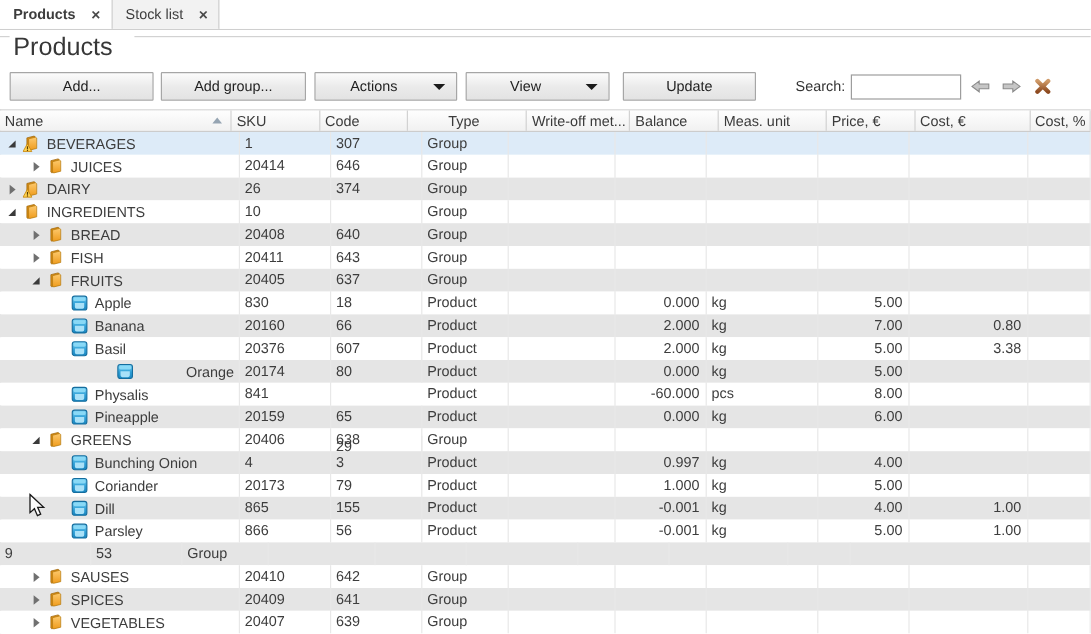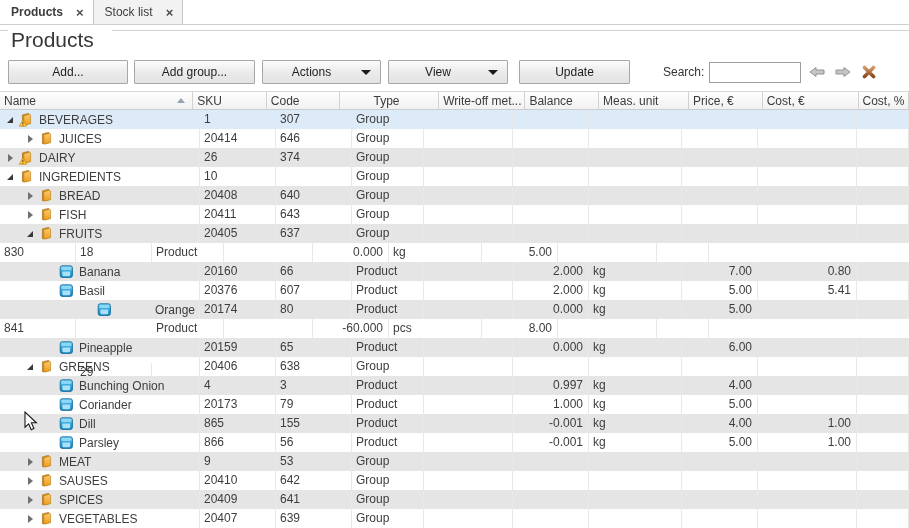--- a/index.html
+++ b/index.html
@@ -326,20 +326,29 @@
         <div class="cell" style="width: 76px;">637</div>
         <div class="cell" style="width: 72px;">Group</div>
         <div class="cell" style="width: 89px;"></div>
         <div class="cell right" style="width: 76px;"></div>
         <div class="cell" style="width: 93px;"></div>
         <div class="cell right" style="width: 76px;"></div>
         <div class="cell right" style="width: 99px;"></div>
         <div class="cell right" style="width: 52px;"></div>
       </div>
       <div class="row">
+        <div class="cell name-cell" style="width: 200px; padding-left: 43px;">
+          <span class="expander"></span>
+          <span class="tree-icon">
+            <svg width="15" height="15">
+              <use href="#ic-product"></use>
+            </svg>
+          </span>
+          <span class="name-label">Apple</span>
+        </div>
         <div class="cell" style="width: 76px;">830</div>
         <div class="cell" style="width: 76px;">18</div>
         <div class="cell" style="width: 72px;">Product</div>
         <div class="cell" style="width: 89px;"></div>
         <div class="cell right" style="width: 76px;">0.000</div>
         <div class="cell" style="width: 93px;">kg</div>
         <div class="cell right" style="width: 76px;">5.00</div>
         <div class="cell right" style="width: 99px;"></div>
         <div class="cell right" style="width: 52px;"></div>
       </div>
@@ -373,21 +382,21 @@
           </span>
           <span class="name-label">Basil</span>
         </div>
         <div class="cell" style="width: 76px;">20376</div>
         <div class="cell" style="width: 76px;">607</div>
         <div class="cell" style="width: 72px;">Product</div>
         <div class="cell" style="width: 89px;"></div>
         <div class="cell right" style="width: 76px;">2.000</div>
         <div class="cell" style="width: 93px;">kg</div>
         <div class="cell right" style="width: 76px;">5.00</div>
-        <div class="cell right" style="width: 99px;">5.41</div>
+        <div class="cell right" style="width: 99px;">3.38</div>
         <div class="cell right" style="width: 52px;"></div>
       </div>
       <div class="row stripe">
         <div class="cell name-cell" style="width: 200px; padding-left: 43px; justify-content: space-between;">
           <span class="expander"></span>
           <span class="tree-icon">
             <svg width="15" height="15">
               <use href="#ic-product"></use>
             </svg>
           </span>
@@ -397,20 +406,29 @@
         <div class="cell" style="width: 76px;">80</div>
         <div class="cell" style="width: 72px;">Product</div>
         <div class="cell" style="width: 89px;"></div>
         <div class="cell right" style="width: 76px;">0.000</div>
         <div class="cell" style="width: 93px;">kg</div>
         <div class="cell right" style="width: 76px;">5.00</div>
         <div class="cell right" style="width: 99px;"></div>
         <div class="cell right" style="width: 52px;"></div>
       </div>
       <div class="row">
+        <div class="cell name-cell" style="width: 200px; padding-left: 43px;">
+          <span class="expander"></span>
+          <span class="tree-icon">
+            <svg width="15" height="15">
+              <use href="#ic-product"></use>
+            </svg>
+          </span>
+          <span class="name-label">Physalis</span>
+        </div>
         <div class="cell" style="width: 76px;">841</div>
         <div class="cell" style="width: 76px; margin-top: 44px;">29</div>
         <div class="cell" style="width: 72px;">Product</div>
         <div class="cell" style="width: 89px;"></div>
         <div class="cell right" style="width: 76px;">-60.000</div>
         <div class="cell" style="width: 93px;">pcs</div>
         <div class="cell right" style="width: 76px;">8.00</div>
         <div class="cell right" style="width: 99px;"></div>
         <div class="cell right" style="width: 52px;"></div>
       </div>
@@ -528,29 +546,20 @@
         <div class="cell" style="width: 76px;">56</div>
         <div class="cell" style="width: 72px;">Product</div>
         <div class="cell" style="width: 89px;"></div>
         <div class="cell right" style="width: 76px;">-0.001</div>
         <div class="cell" style="width: 93px;">kg</div>
         <div class="cell right" style="width: 76px;">5.00</div>
         <div class="cell right" style="width: 99px;">1.00</div>
         <div class="cell right" style="width: 52px;"></div>
       </div>
       <div class="row stripe">
-        <div class="cell name-cell" style="width: 200px; padding-left: 23px;">
-          <span class="expander collapsed"></span>
-          <span class="tree-icon">
-            <svg width="15" height="15">
-              <use href="#ic-folder"></use>
-            </svg>
-          </span>
-          <span class="name-label">MEAT</span>
-        </div>
         <div class="cell" style="width: 76px;">9</div>
         <div class="cell" style="width: 76px;">53</div>
         <div class="cell" style="width: 72px;">Group</div>
         <div class="cell" style="width: 89px;"></div>
         <div class="cell right" style="width: 76px;"></div>
         <div class="cell" style="width: 93px;"></div>
         <div class="cell right" style="width: 76px;"></div>
         <div class="cell right" style="width: 99px;"></div>
         <div class="cell right" style="width: 52px;"></div>
       </div>

